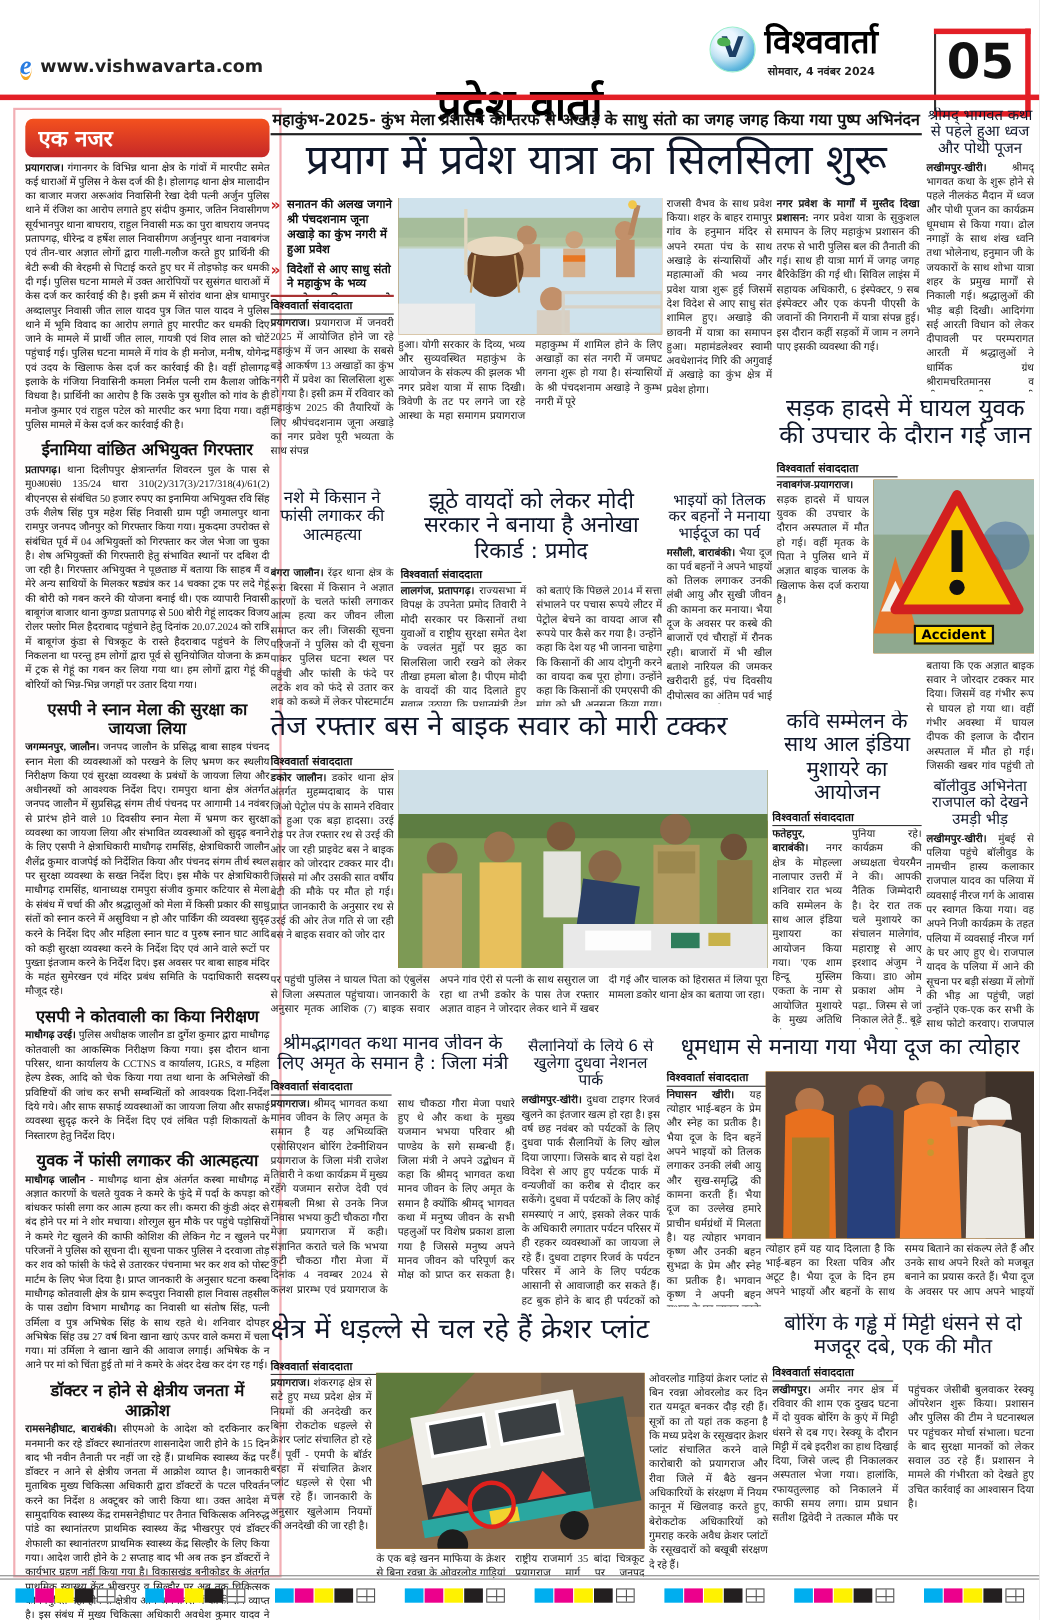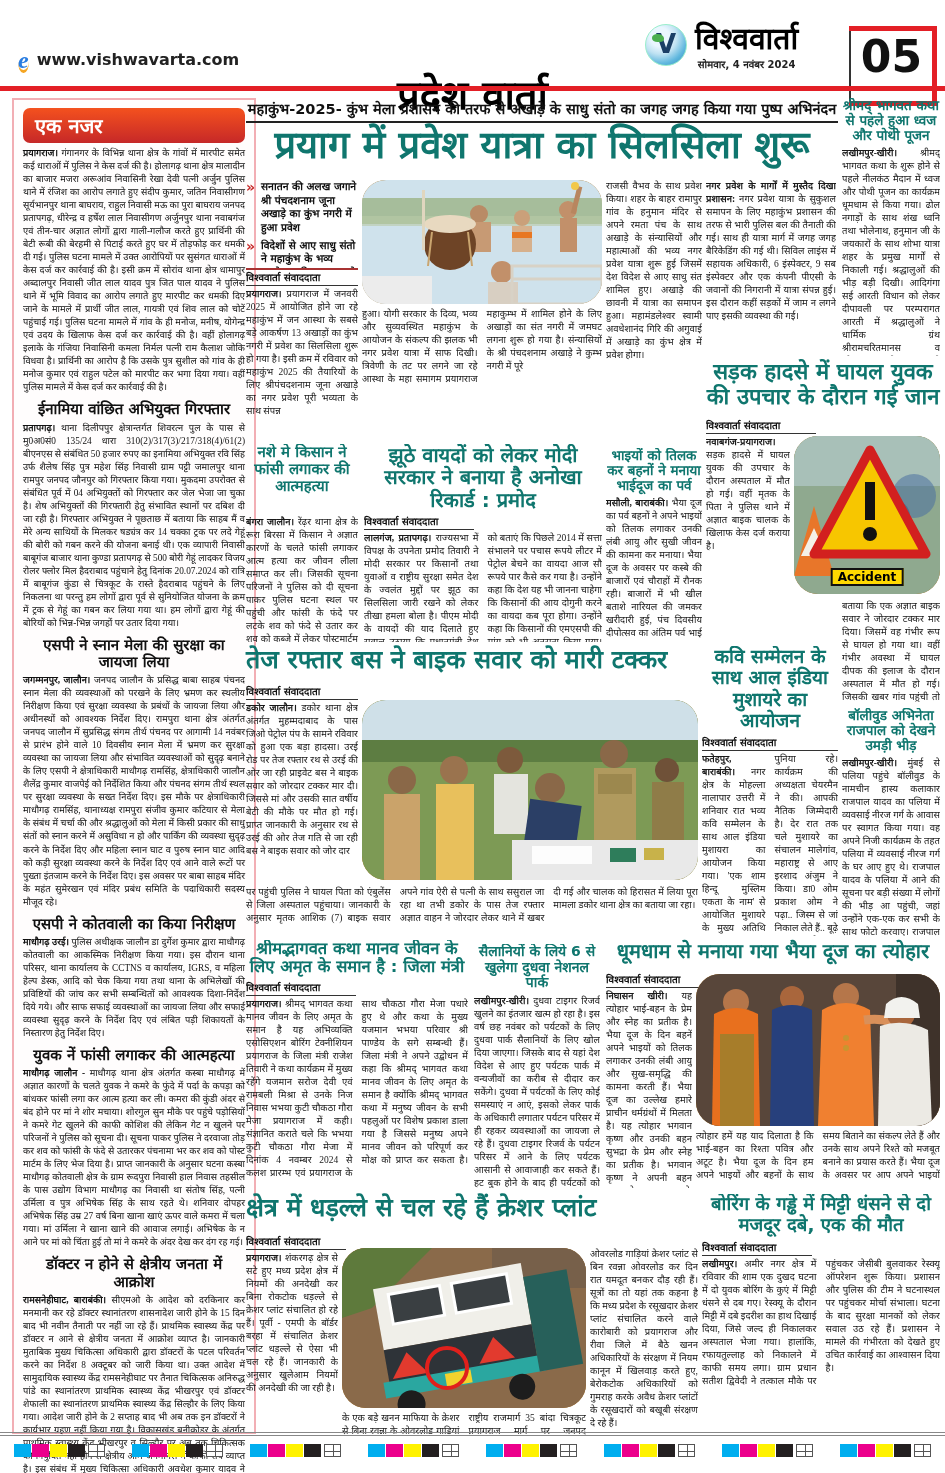--- a/index.html
+++ b/index.html
@@ -1,26 +1,26 @@
 <!DOCTYPE html>
 <html><head>
 <meta charset="utf-8">
 <style>
   html,body{margin:0;padding:0;background:#ddd;}
   .page{position:relative;width:945px;height:1473px;margin:0 auto;background:#fff;
         font-family:"Liberation Serif","DejaVu Serif",serif;color:#111;overflow:hidden;}
   .abs{position:absolute;}
-  .hl{font-family:"DejaVu Sans","Liberation Sans",sans-serif;font-weight:700;text-align:center;line-height:1.12;color:#0f766e;margin:0;}
+  .hl{font-family:"DejaVu Sans","Liberation Sans",sans-serif;font-weight:400;text-align:center;line-height:1.12;color:#0f172a;margin:0;}
   .body{font-size:9.5px;line-height:1.37;text-align:justify;margin:0;overflow:hidden;color:#1a1a1a;}
   .body b{font-weight:700;}
   .byline{font-family:"DejaVu Sans","Liberation Sans",sans-serif;font-weight:700;font-size:10px;
           border-bottom:1px solid #333;padding-bottom:1px;overflow:hidden;white-space:nowrap;}
   .c2{column-count:2;column-gap:9px;}
   .c3{column-count:3;column-gap:9px;}
-  .photo{overflow:hidden;background:#a16207;border-radius:24px;}
+  .photo{overflow:hidden;background:#a16207;}
   .photo svg{display:block;width:100%;height:100%;}
   
   .url{font-family:"DejaVu Sans",sans-serif;font-weight:700;font-size:16px;color:#222;}
   .ie{display:inline-block;font-style:italic;font-weight:700;font-size:24px;color:#2a7de1;
       line-height:20px;vertical-align:middle;margin-right:4px;border-bottom:3px solid #f5a623;border-radius:50%;}
   .section-title{font-family:"DejaVu Sans",sans-serif;font-weight:800;font-size:40px;color:#000;}
   .brand{font-family:"DejaVu Sans",sans-serif;font-weight:800;font-size:30px;color:#000;line-height:1;}
   .brand-date{font-family:"DejaVu Sans",sans-serif;font-weight:700;font-size:10px;color:#222;text-align:center;margin-top:3px;}
   .globe{width:40px;height:40px;border-radius:50%;
          background:radial-gradient(circle at 35% 30%,#eaf6ff 0 25%,#bfe2f2 45%,#5fb7de 70%,#2e86b8 100%);

